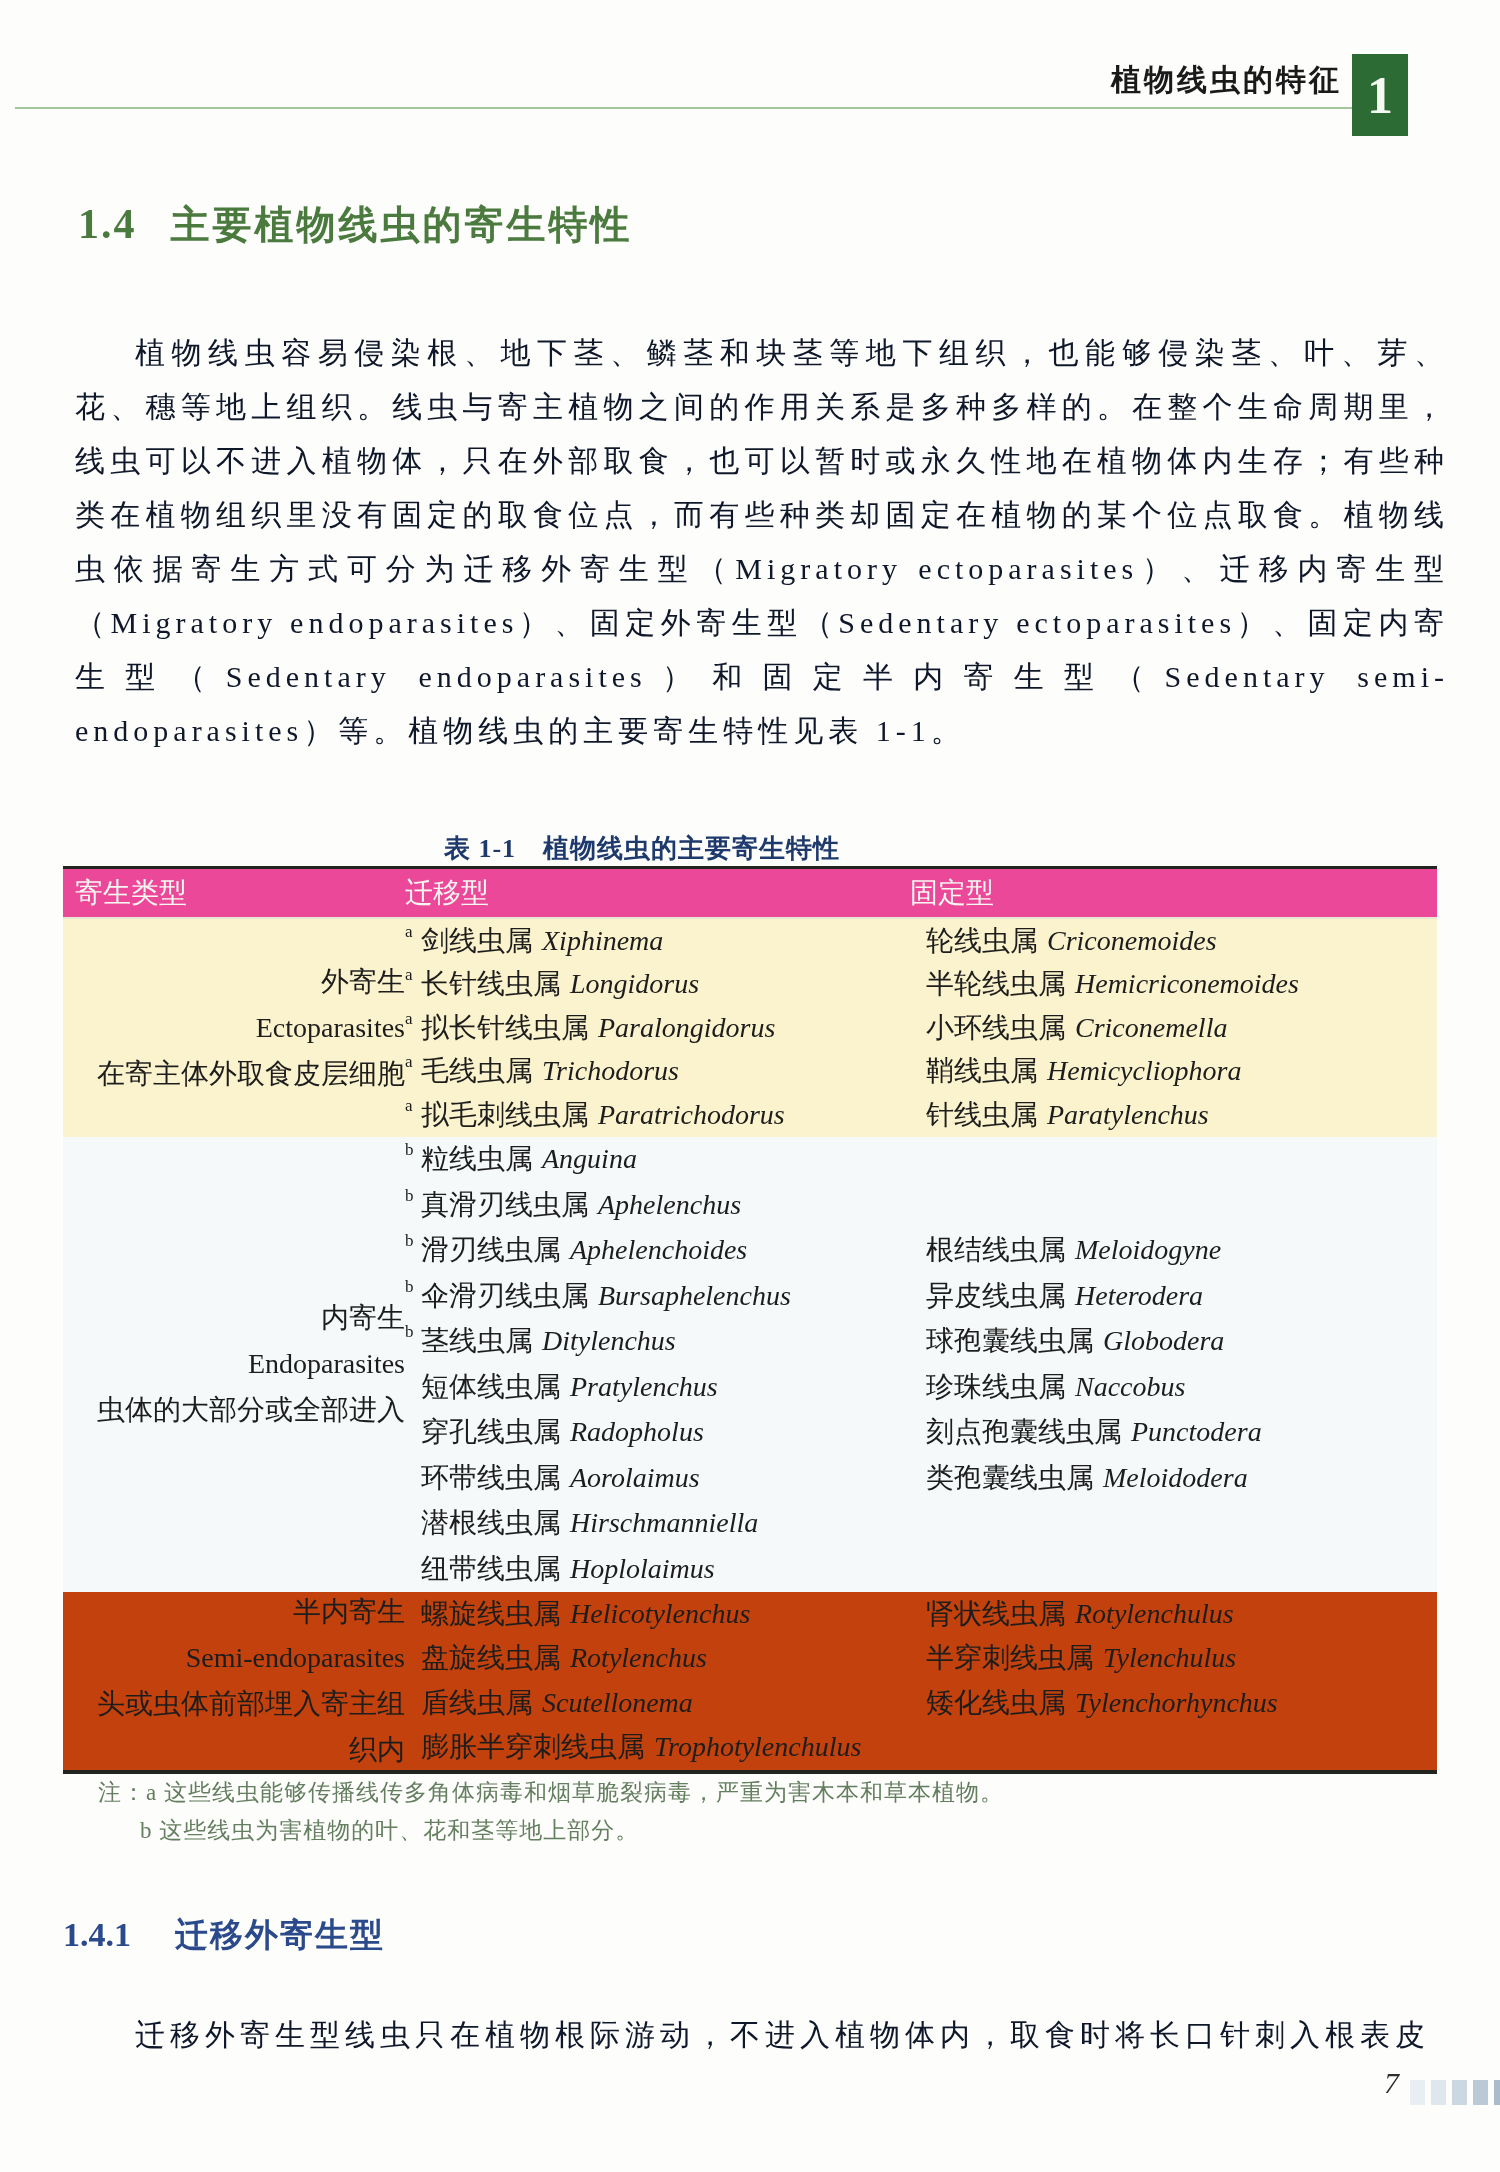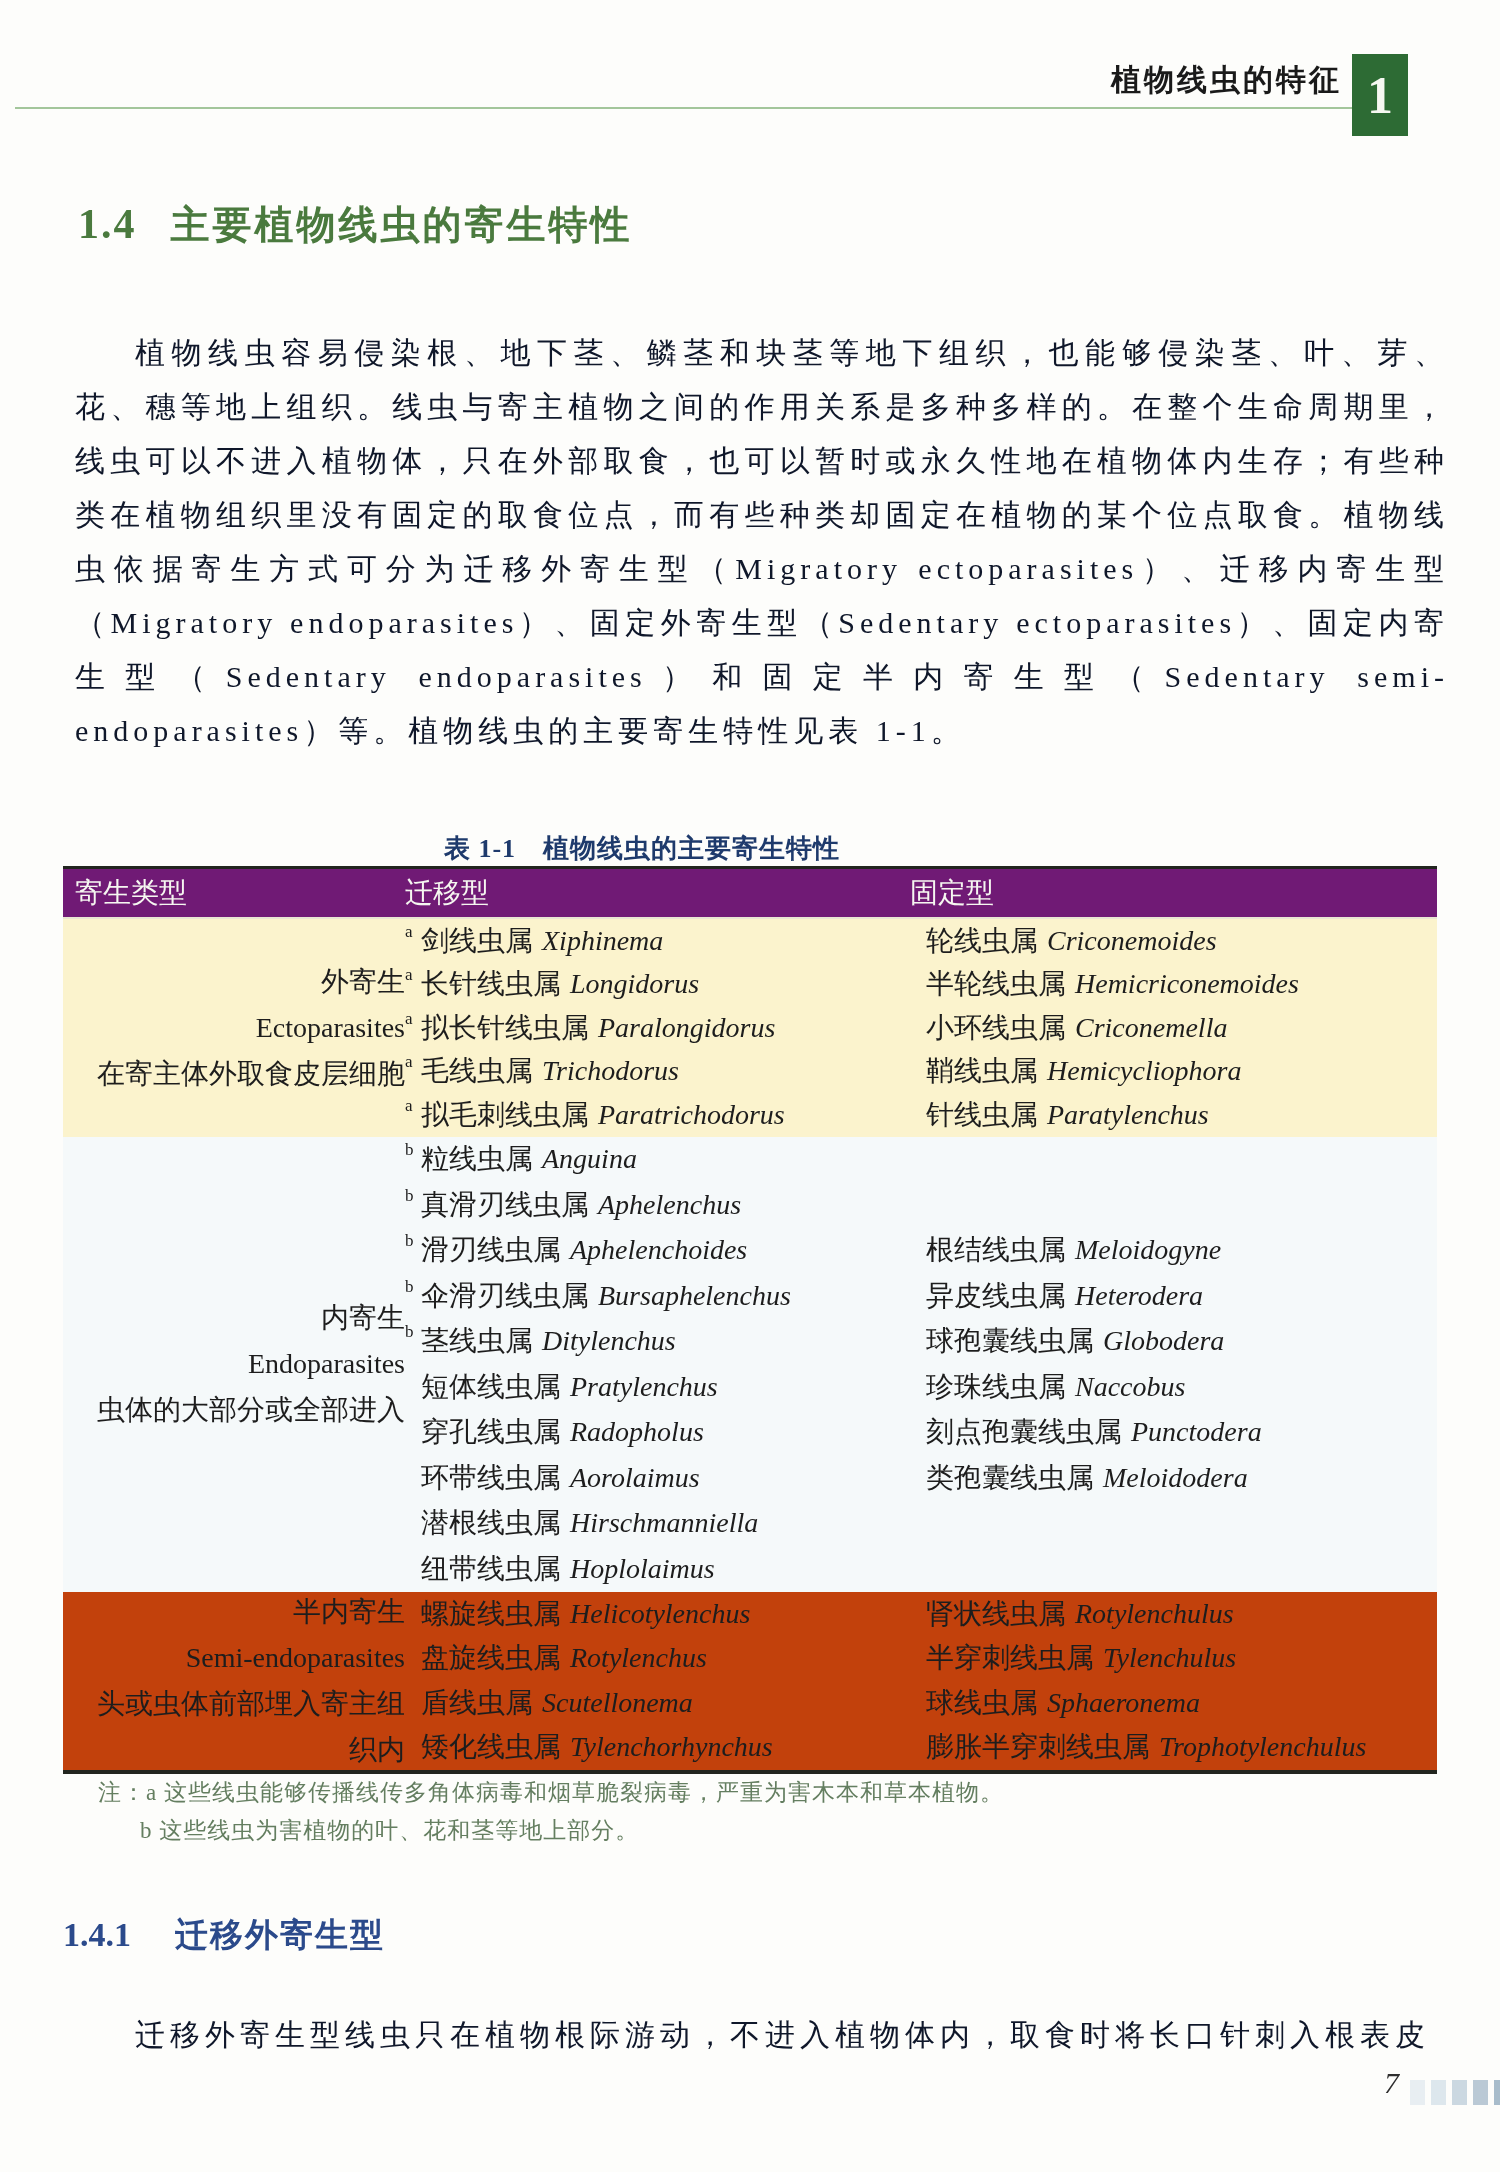--- a/index.html
+++ b/index.html
@@ -36,21 +36,21 @@
 
   
   .tbl-caption {
     position:absolute; left:0; top:831px; width:1284px; text-align:center;
     font-size:26px; font-weight:bold; color:#1e3a6c; letter-spacing:1px;
   }
   .tbl { position:absolute; left:63px; top:866px; width:1374px;
          border-top:3px solid #22251f; border-bottom:4px solid #22251f; font-size:28px; }
   .tbl-head {
     display:grid; grid-template-columns:342px 505px 527px; height:50px; align-items:center;
-    background:#701a75; color:#f6f7f1; border-bottom:2px solid #e9e6d2;
+    background:#ec4899; color:#f6f7f1; border-bottom:2px solid #e9e6d2;
   }
   .tbl-head .th1 { padding-left:12px; }
   .tsec { display:grid; grid-template-columns:342px 505px 527px; grid-auto-rows:var(--rh); }
   .tcol1 { padding-left:12px; display:flex; flex-direction:column; justify-content:center;text-align:right; }
   .tcol1 .tline { line-height:46px; white-space:nowrap; }
   .tcell { display:flex; align-items:center; white-space:nowrap; }
   .tcell .sup { display:inline-block; width:16px; font-size:17px; transform:translateY(-9px); }
   .tcell .la { font-style:italic; margin-left:9px; }
 
   
@@ -283,25 +283,20 @@
             <span>半穿刺线虫属</span>
             <i class="la">Tylenchulus</i>
           </div>
           <div class="tcell">
             <span class="sup"></span>
             <span>盾线虫属</span>
             <i class="la">Scutellonema</i>
           </div>
           <div class="tcell">
             <span class="sup"></span>
-            <span>球线虫属</span>
-            <i class="la">Sphaeronema</i>
-          </div>
-          <div class="tcell">
-            <span class="sup"></span>
             <span>矮化线虫属</span>
             <i class="la">Tylenchorhynchus</i>
           </div>
           <div class="tcell">
             <span class="sup"></span>
             <span>膨胀半穿刺线虫属</span>
             <i class="la">Trophotylenchulus</i>
           </div>
         </div>
       </div>

